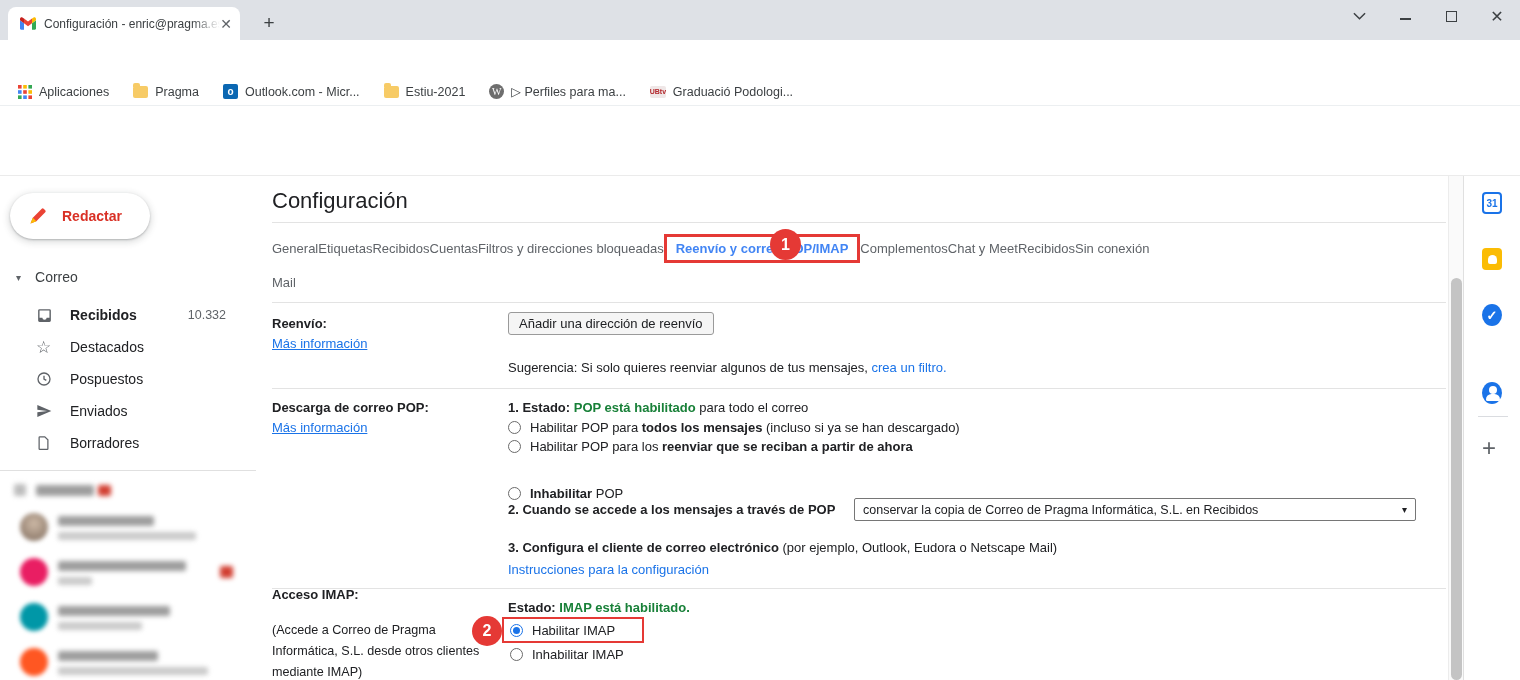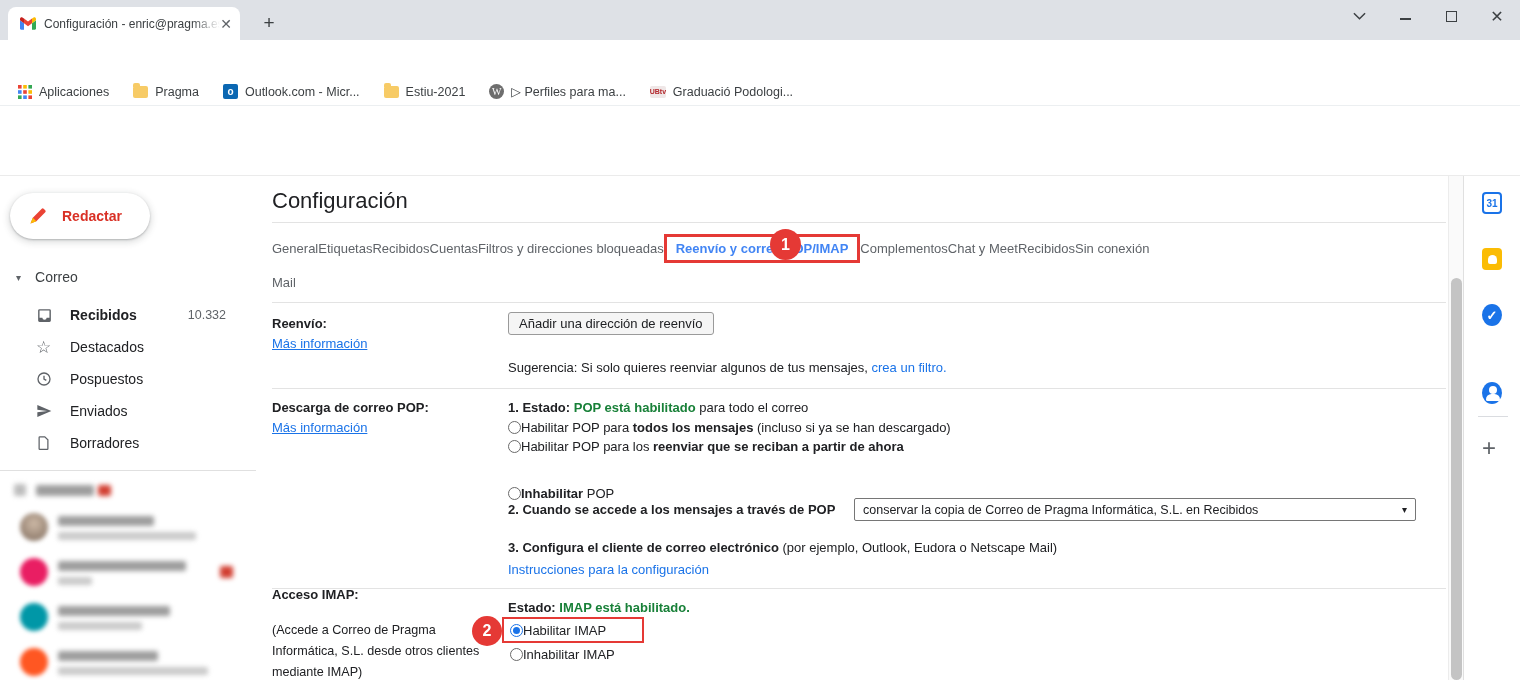--- a/index.html
+++ b/index.html
@@ -83,21 +83,21 @@
   .stab { font-size:13px; color:#5f6368; }
   .stab.active { color:#4285f4; font-weight:bold; border:3px solid #e53935; padding:4px 9px; }
   .tabs-row2 { position:absolute; left:16px; top:99px; font-size:13px; color:#5f6368; }
 
   .sec-label { position:absolute; left:16px; font-size:13px; font-weight:bold; color:#202124; }
   .sec-link { position:absolute; left:16px; font-size:13px; color:#1a73e8; }
   .rcol { position:absolute; left:252px; font-size:13px; color:#202124; }
   a.inline-link { color:#1a73e8; text-decoration:none; }
   .green { color:#188038; font-weight:bold; }
   .gbtn { font-family:"Liberation Sans",sans-serif; font-size:13px; color:#202124; background:#f5f5f5; border:1px solid #9a9a9a; border-radius:3px; padding:3px 10px; }
-  .radio-row { position:absolute; display:flex; align-items:center; font-size:13px; }
+  .radio-row { position:absolute; display:flex; align-items:center; gap:9px; font-size:13px; }
   .radio { width:13px; height:13px; border:1.6px solid #6a6a6a; border-radius:50%; background:#fff; flex:none; }
   .radio.checked { border-color:#1a73e8; position:relative; }
   .radio.checked::after { content:""; position:absolute; left:2px; top:2px; width:7px; height:7px; background:#1a73e8; border-radius:50%; }
   .popselect { position:absolute; left:598px; top:322px; width:562px; height:23px; border:1px solid #767676; border-radius:2px; background:#fff; font-size:12.5px; display:flex; align-items:center; padding:0 8px; color:#202124; }
   .popselect .sel-arrow { margin-left:auto; font-size:10px; color:#202124; }
   .sublabel { position:absolute; left:16px; top:444px; width:230px; font-size:12.6px; color:#202124; line-height:21px; }
 
   .anno-circle { position:absolute; width:31px; height:31px; border-radius:50%; background:#e53935; color:#fff; font-size:16px; font-weight:bold; display:flex; align-items:center; justify-content:center; z-index:5; }
   .anno-box { position:absolute; border:2.5px solid #e53935; z-index:4; }
 

